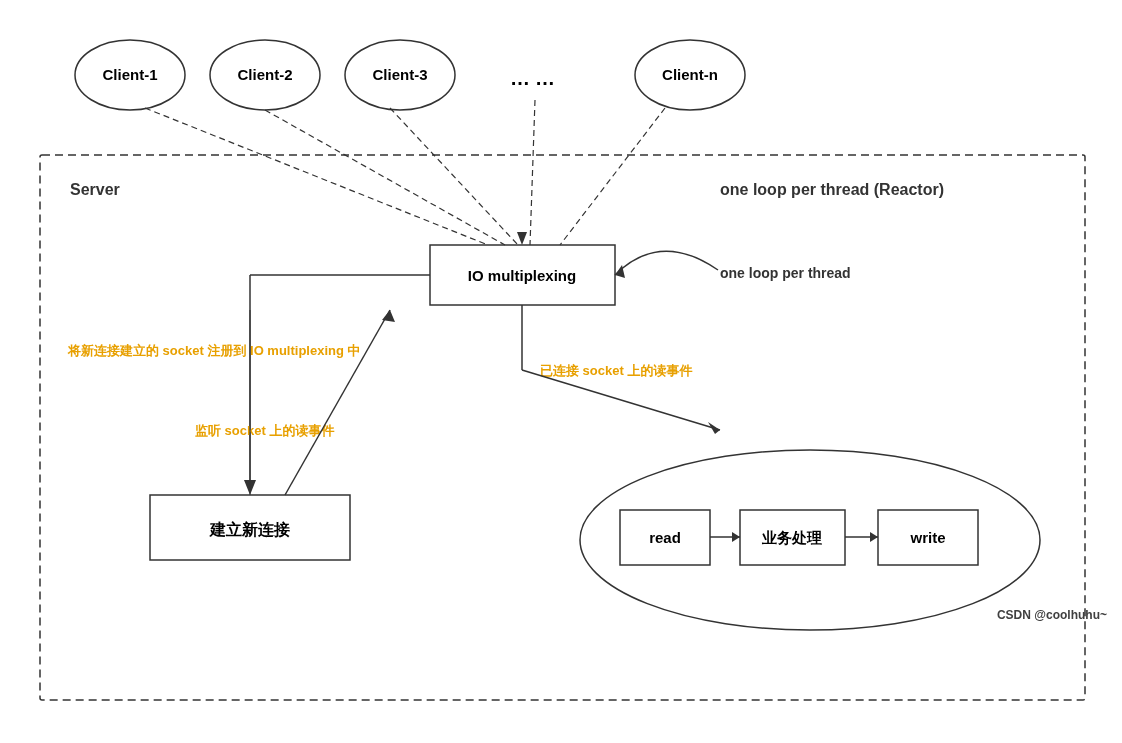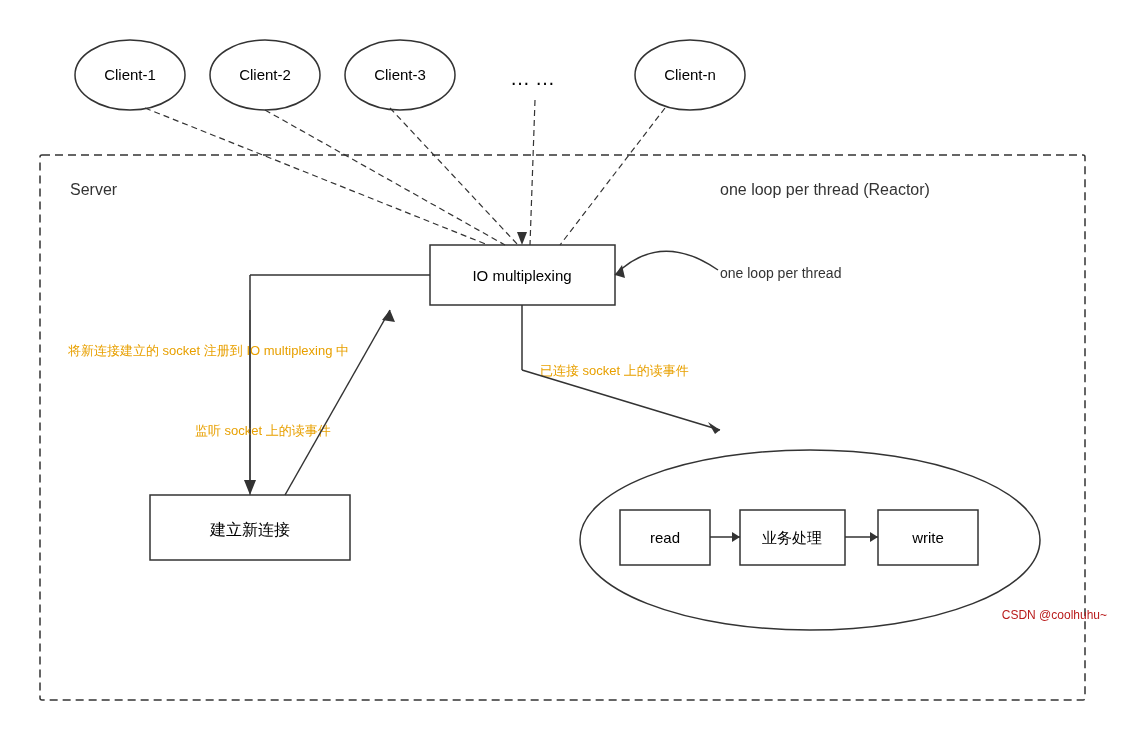--- a/index.html
+++ b/index.html
@@ -9,33 +9,34 @@
       width: 1122px;
       height: 743px;
       overflow: hidden;
       position: relative;
     }
     .diagram-container {
       width: 1122px;
       height: 632px;
       position: relative;
       background: #fff;
+      font-weight: bold;
     }
     svg.main-svg {
       width: 1122px;
       height: 743px;
       position: absolute;
       top: 0; left: 0;
     }
     .watermark {
       position: absolute;
       bottom: 10px;
       right: 15px;
       font-size: 12px;
-      color: #b91c1c;
+      color: #404040;
     }
   </style>
 </head>
 <body>
 
 <div class="diagram-container">
   <svg class="main-svg" xmlns="http://www.w3.org/2000/svg">
 
     <ellipse cx="130" cy="75" rx="55" ry="35" fill="white" stroke="#333" stroke-width="1.5"></ellipse>
     <text x="130" y="80" text-anchor="middle" font-size="15" font-family="Arial">Client-1</text>

